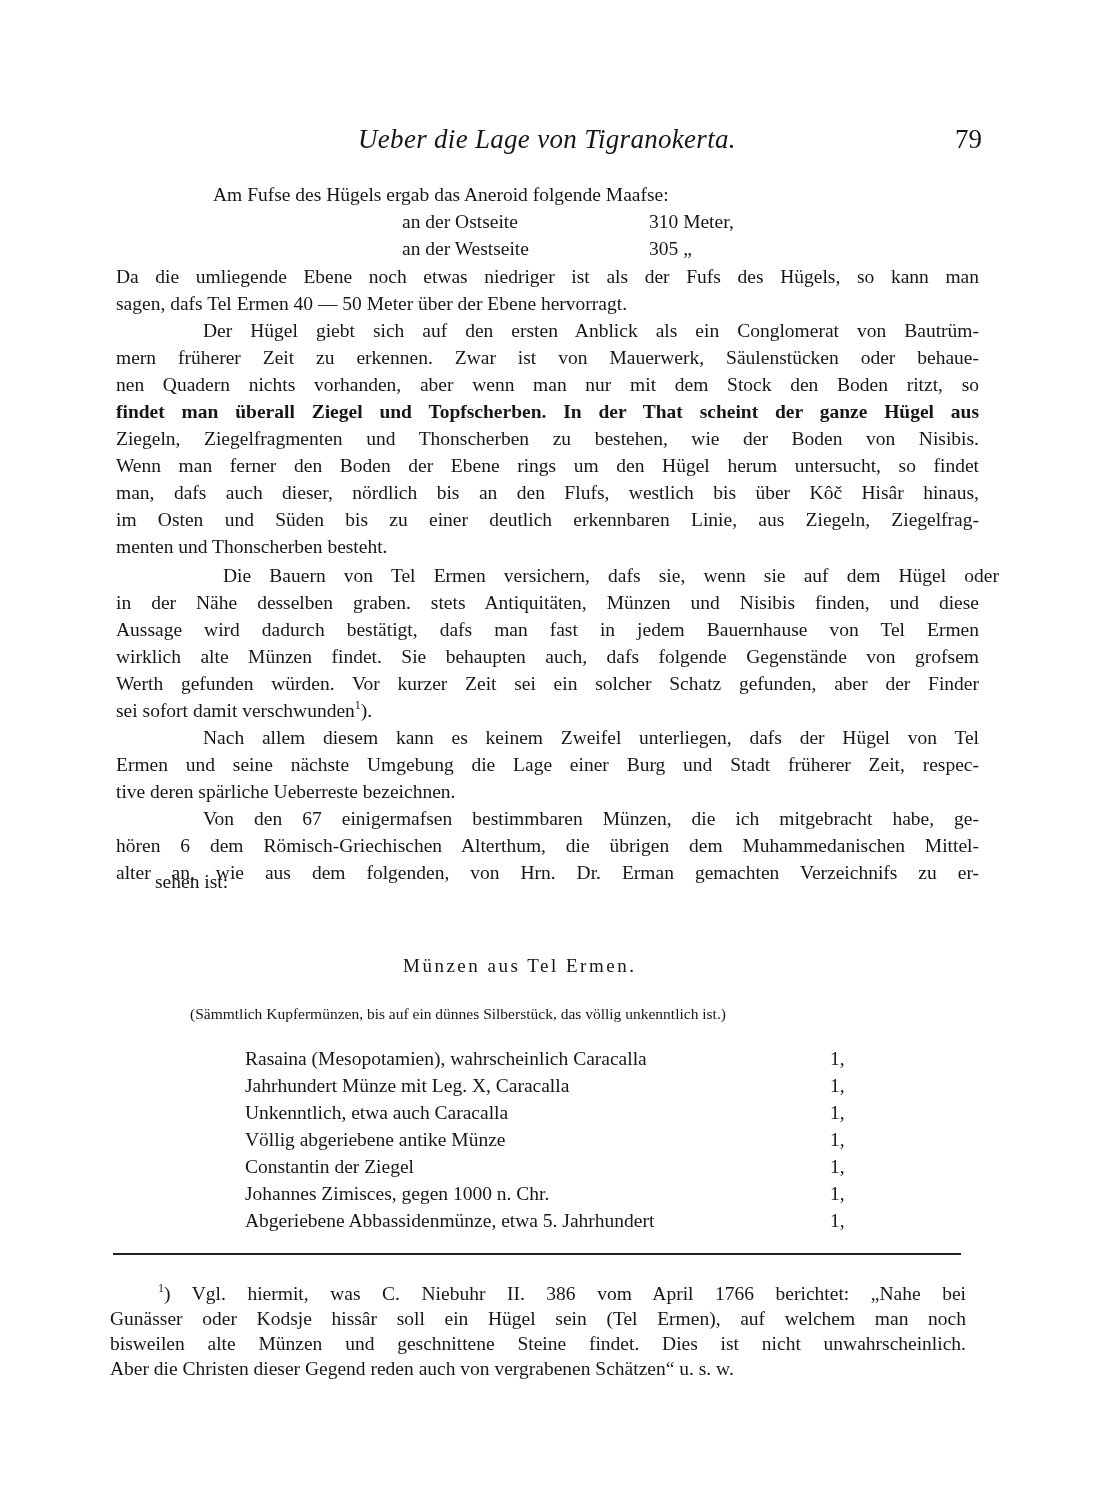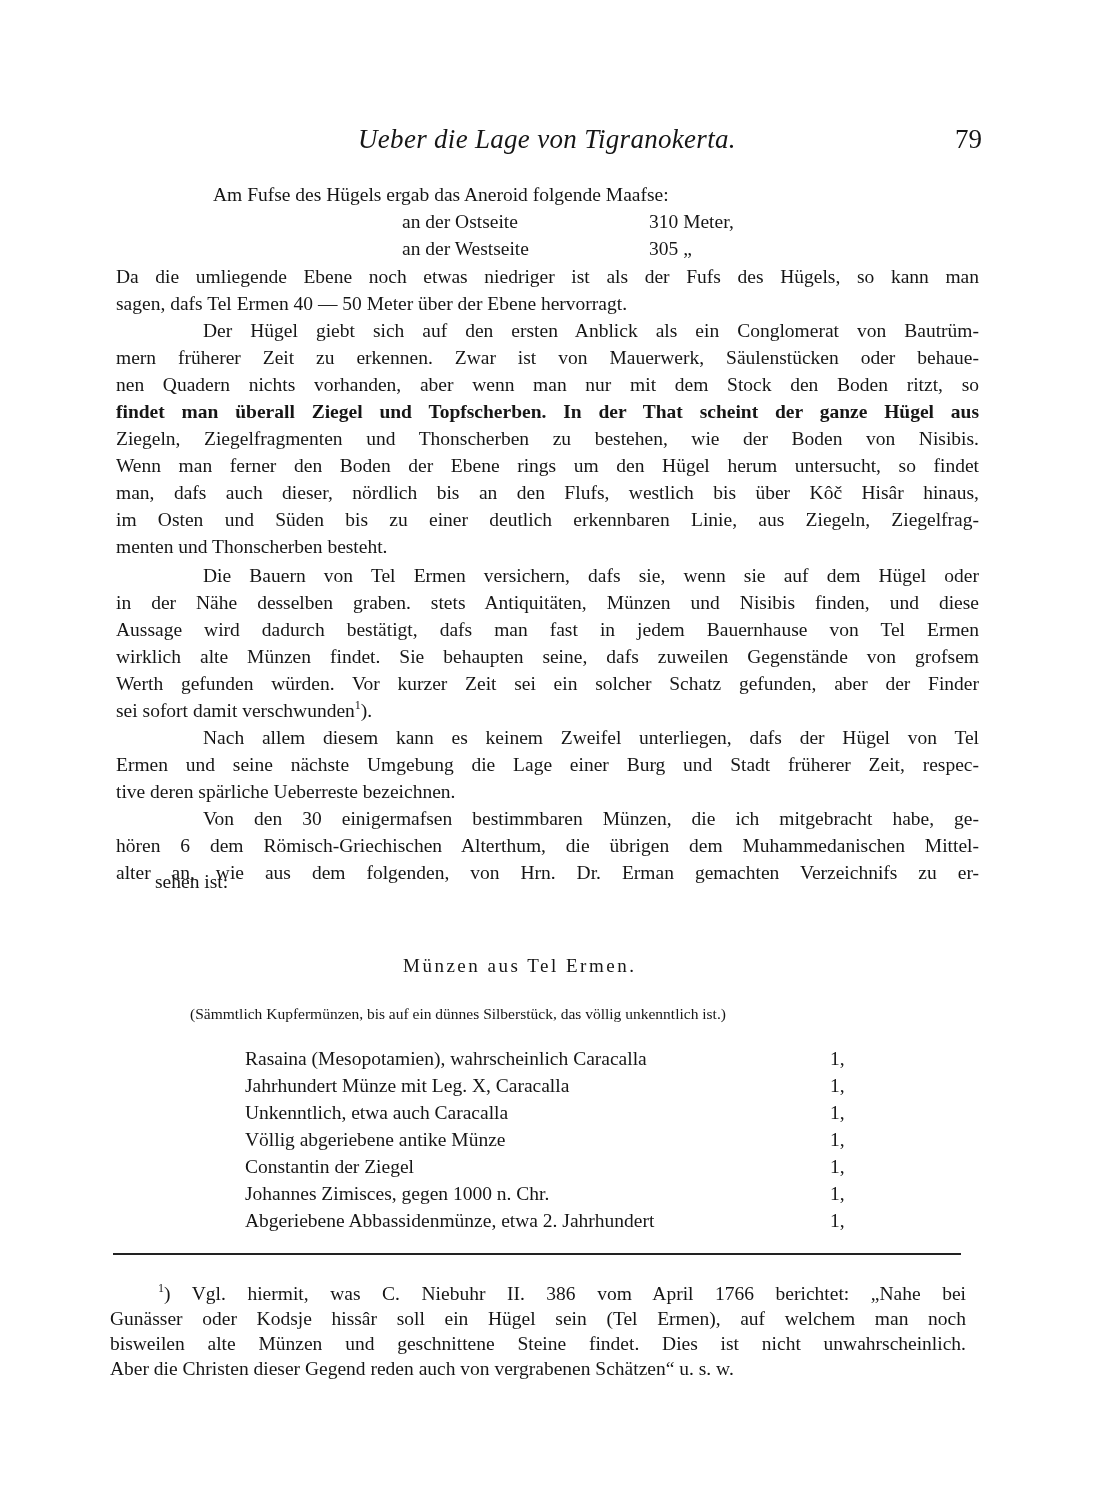--- a/index.html
+++ b/index.html
@@ -50,36 +50,36 @@
   <div class="line just body-line" style="top:371px;">nen Quadern nichts vorhanden, aber wenn man nur mit dem Stock den Boden ritzt, so</div>
   <div class="line just body-line" style="top:398px;font-weight:bold;">findet man überall Ziegel und Topfscherben.  In der That scheint der ganze Hügel aus</div>
   <div class="line just body-line" style="top:425px;">Ziegeln, Ziegelfragmenten und Thonscherben zu bestehen, wie der Boden von Nisibis.</div>
   <div class="line just body-line" style="top:452px;">Wenn man ferner den Boden der Ebene rings um den Hügel herum untersucht, so findet</div>
   <div class="line just body-line" style="top:479px;">man, dafs auch dieser, nördlich bis an den Flufs, westlich bis über Kôč Hisâr hinaus,</div>
   <div class="line just body-line" style="top:506px;">im Osten und Süden bis zu einer deutlich erkennbaren Linie, aus Ziegeln, Ziegelfrag-</div>
   <div class="line body-line" style="top:533px;">menten und Thonscherben besteht.</div>
 </div>
 
 <div>
-  <div class="line just indent-line" style="top:562px;">Die Bauern von Tel Ermen versichern, dafs sie, wenn sie auf dem Hügel oder</div>
+  <div class="line just indent-line" style="top:562px;margin-left:20px;">Die Bauern von Tel Ermen versichern, dafs sie, wenn sie auf dem Hügel oder</div>
   <div class="line just body-line" style="top:589px;">in der Nähe desselben graben. stets Antiquitäten, Münzen und Nisibis finden, und diese</div>
   <div class="line just body-line" style="top:616px;">Aussage wird dadurch bestätigt, dafs man fast in jedem Bauernhause von Tel Ermen</div>
-  <div class="line just body-line" style="top:643px;">wirklich alte Münzen findet.  Sie behaupten seine, dafs zuweilen Gegenstände von grofsem</div>
+  <div class="line just body-line" style="top:643px;">wirklich alte Münzen findet.  Sie behaupten auch, dafs folgende Gegenstände von grofsem</div>
   <div class="line just body-line" style="top:670px;">Werth gefunden würden.  Vor kurzer Zeit sei ein solcher Schatz gefunden, aber der Finder</div>
   <div class="line body-line" style="top:697px;"><span>sei sofort damit verschwunden</span><sup>1</sup><span>).</span></div>
 </div>
 
 <div>
   <div class="line just indent-line" style="top:724px;">Nach allem diesem kann es keinem Zweifel unterliegen, dafs der Hügel von Tel</div>
   <div class="line just body-line" style="top:751px;">Ermen und seine nächste Umgebung die Lage einer Burg und Stadt früherer Zeit, respec-</div>
   <div class="line body-line" style="top:778px;">tive deren spärliche Ueberreste bezeichnen.</div>
 </div>
 
 <div>
-  <div class="line just indent-line" style="top:805px;">Von den 30 einigermafsen bestimmbaren Münzen, die ich mitgebracht habe, ge-</div>
+  <div class="line just indent-line" style="top:805px;">Von den 67 einigermafsen bestimmbaren Münzen, die ich mitgebracht habe, ge-</div>
   <div class="line just body-line" style="top:832px;">hören 6 dem Römisch-Griechischen Alterthum, die übrigen dem Muhammedanischen Mittel-</div>
   <div class="line just body-line" style="top:859px;">alter an, wie aus dem folgenden, von Hrn. Dr. Erman gemachten Verzeichnifs zu er-</div>
   <div class="line body-line" style="top:868px;margin-left:39px;">sehen ist:</div>
 </div>
 
 <div>
   <div class="line spaced" style="left:403px; top:952px; font-size:19px;">Münzen aus Tel Ermen.</div>
   <div class="line" style="left:190px; top:1000px; font-size:15.5px;">(Sämmtlich Kupfermünzen, bis auf ein dünnes Silberstück, das völlig unkenntlich ist.)</div>
 
   <div class="table-row" style="top:1045px;">
@@ -100,21 +100,21 @@
   </div>
   <div class="table-row" style="top:1153px;">
     <span class="desc">Constantin der Ziegel</span>
     <span class="count">1,</span>
   </div>
   <div class="table-row" style="top:1180px;">
     <span class="desc">Johannes Zimisces, gegen 1000 n. Chr.</span>
     <span class="count">1,</span>
   </div>
   <div class="table-row" style="top:1207px;">
-    <span class="desc">Abgeriebene Abbassidenmünze, etwa 2. Jahrhundert</span>
+    <span class="desc">Abgeriebene Abbassidenmünze, etwa 5. Jahrhundert</span>
     <span class="count">1,</span>
   </div>
 </div>
 
 <div class="rule"></div>
 
 <div>
   <div class="fn-line just fn-indent" style="top:1281px;"><sup>1</sup><span>) Vgl. hiermit, was C. Niebuhr II. 386 vom April 1766 berichtet: „Nahe bei</span></div>
   <div class="fn-line just fn-body" style="top:1306px;">Gunässer oder Kodsje hissâr soll ein Hügel sein (Tel Ermen), auf welchem man noch</div>
   <div class="fn-line just fn-body" style="top:1331px;">bisweilen alte Münzen und geschnittene Steine findet.  Dies ist nicht unwahrscheinlich.</div>

